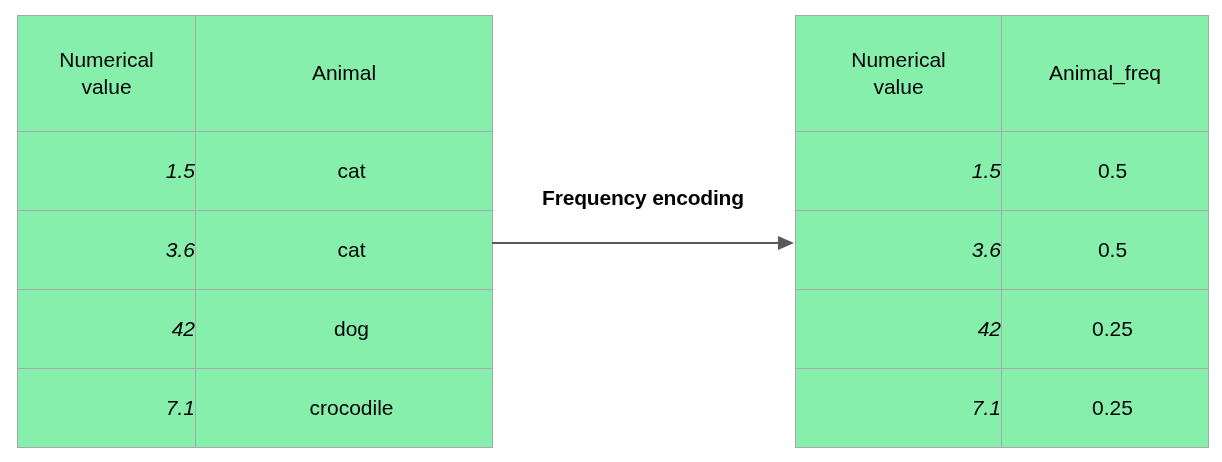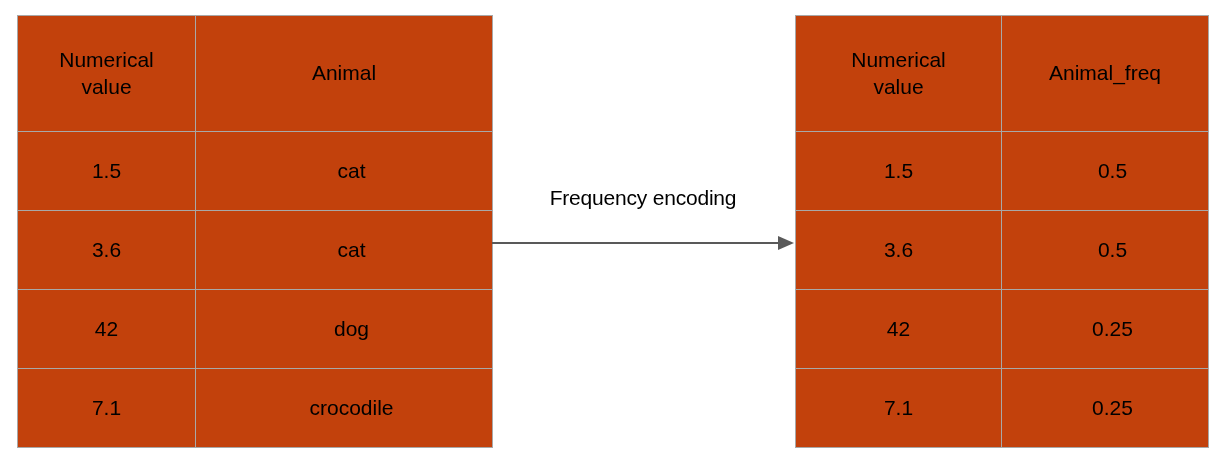--- a/index.html
+++ b/index.html
@@ -19,40 +19,41 @@
   .diagram {
     position: absolute;
     inset: 0;
   }
 
   
   .data-table {
     position: absolute;
     border-collapse: collapse;
     table-layout: fixed;
-    background: #c2410c;
+    background: #86efac;
   }
   .data-table td,
   .data-table th {
     border: 1px solid #a8a8a8;
     font-weight: normal;
     font-size: 21px;
     line-height: 1.25;
     color: #000000;
     padding: 0;
   }
   .data-table .hdr-cell {
     text-align: center;
     vertical-align: middle;
     height: 115px;
   }
   .data-table .num-cell {
-    text-align: center;
+    text-align: right;
     vertical-align: middle;
     height: 78px;
+    font-style: italic;
   }
   .data-table .txt-cell {
     text-align: center;
     vertical-align: middle;
     height: 78px;
     padding-left: 15px;
   }
   .hdr-narrow {
     display: block;
     max-width: 112px;
@@ -75,21 +76,21 @@
     width: 306px;
     height: 80px;
   }
   .transform-label {
     position: absolute;
     left: 0;
     top: 0;
     width: 306px;
     text-align: center;
     font-size: 21px;
-    font-weight: normal;
+    font-weight: bold;
     letter-spacing: -0.2px;
     color: #000000;
     white-space: nowrap;
   }
   .transform-arrow {
     position: absolute;
     left: 0;
     top: 40px;
     width: 306px;
     height: 34px;

